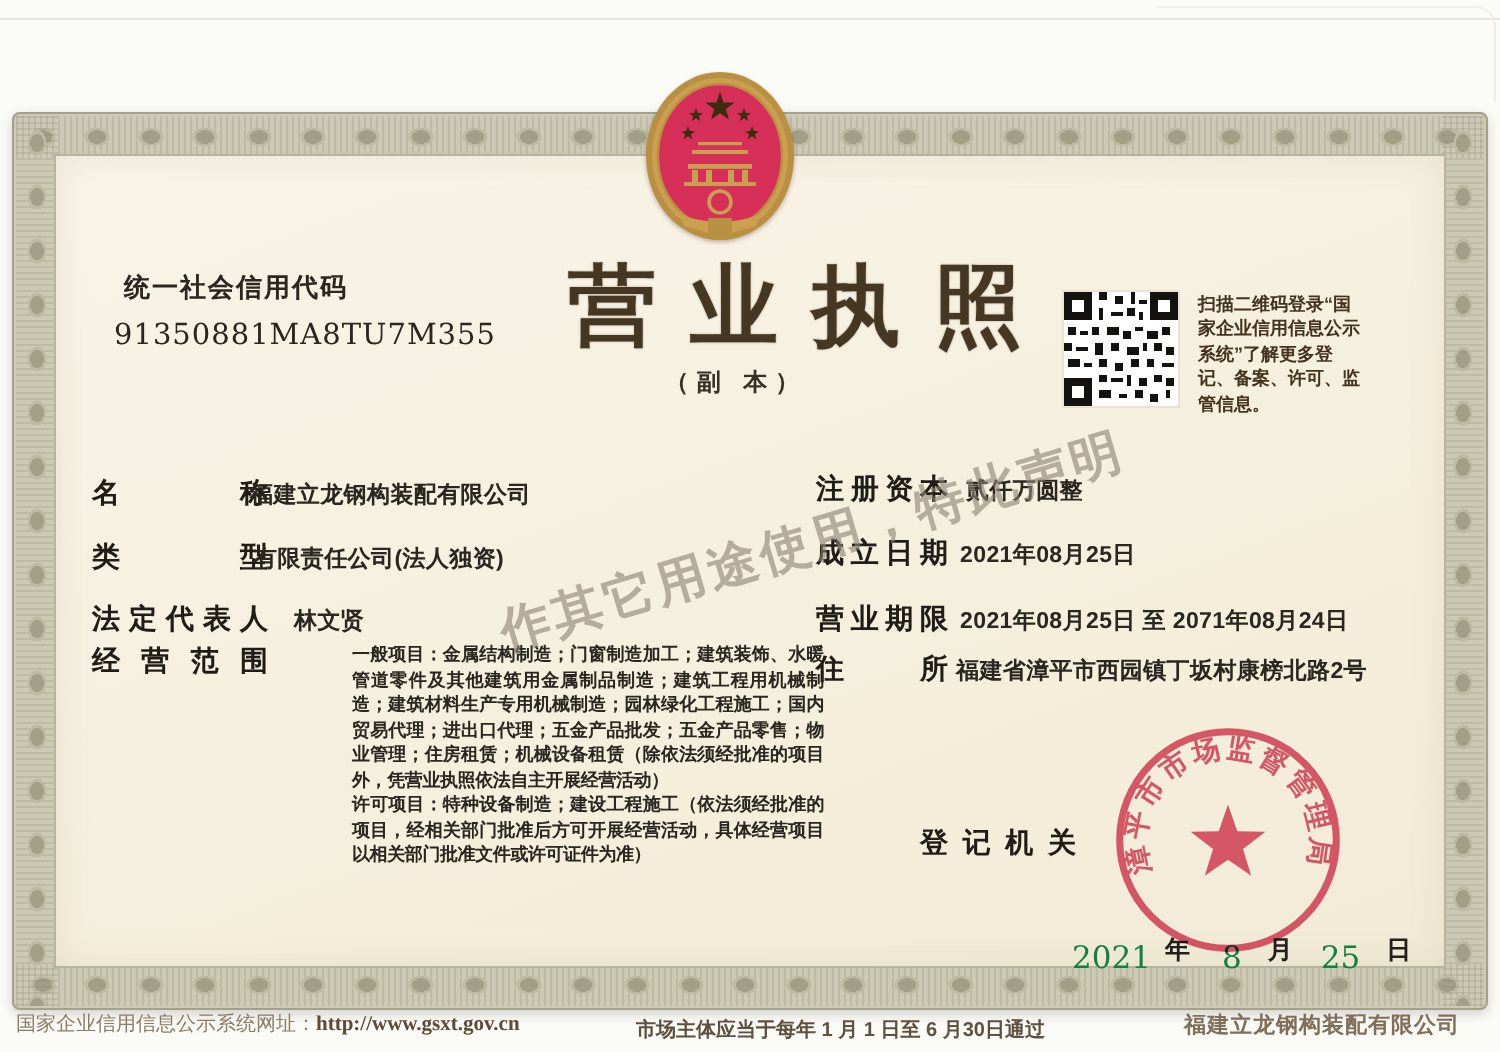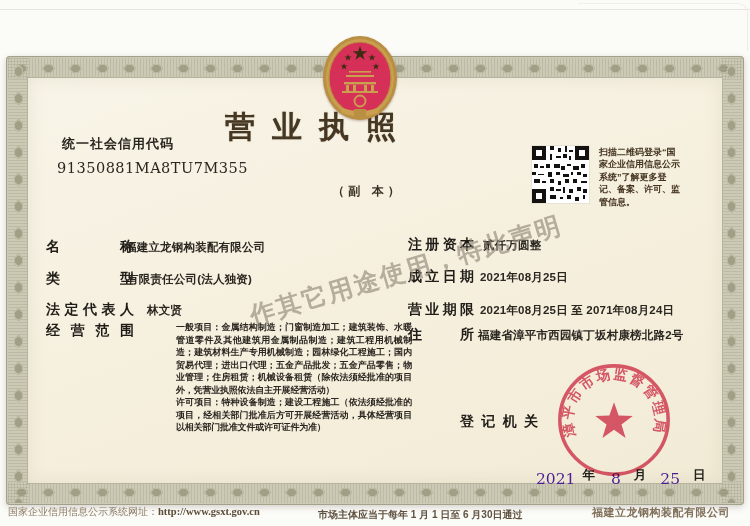--- a/index.html
+++ b/index.html
@@ -48,22 +48,22 @@
 
   
   .emblem { position:absolute; left:319px; top:35px; width:82px; height:86px; z-index:5;
     filter:drop-shadow(0 1px 1px rgba(80,40,40,.35)); }
 
   
   .credit-label { position:absolute; left:62px; top:135px; font-size:13px; font-weight:700;
     letter-spacing:1px; color:#2b2620; }
   .credit-code { position:absolute; left:57px; top:160px; font-size:14.5px;
     font-family:"DejaVu Serif", serif; letter-spacing:.5px; color:#2b2620; }
-  .title { position:absolute; left:208px; top:107px; width:320px; text-align:left;
-    font-size:30px; font-weight:700; letter-spacing:17px; text-indent:17px;
+  .title { position:absolute; left:208px; top:124px; width:320px; text-align:right;
+    font-size:44px; font-weight:700; letter-spacing:17px; text-indent:17px;
     color:#463723; text-shadow:0 0 1px rgba(70,55,35,.5); }
   .subtitle { position:absolute; left:208px; top:183px; width:320px; text-align:center;
     font-size:12px; font-weight:700; letter-spacing:4px; color:#383025; }
   .qr { position:absolute; left:532px; top:146px; width:57px; height:57px; background:#fff;
     box-shadow:0 0 0 1px rgba(0,0,0,.05); }
   .qr-caption { position:absolute; left:599px; top:146px; width:83px;
     font-size:9px; line-height:12.4px; font-weight:700; color:#43331f; }
 
   
   .flabel { position:absolute; font-size:14px; font-weight:700; color:#201d18;
@@ -71,21 +71,21 @@
   .flabel.lft { left:46px; width:88px; }
   .flabel.rgt { left:408px; width:66px;font-family:Liberation Serif, serif; }
   .fvalue { position:absolute; font-size:11.5px; font-weight:600; color:#2a2620; letter-spacing:.2px; }
   .scope-value { font-size:9px; line-height:12.5px; letter-spacing:-.2px; width:236px;
     white-space:pre-wrap; text-align:justify; font-weight:600;margin-left:20px; }
   .registrar { top:413px; left:460px; width:78px; }
 
   
   .issue-date { position:absolute; left:536px; top:470px; width:158px; display:flex;
     align-items:flex-end; }
-  .issue-date .num { font-family:"DejaVu Serif", serif; font-size:15.5px; color:#4c1d95; }
+  .issue-date .num { font-family:"DejaVu Serif", serif; font-size:15.5px; color:#15803d; }
   .issue-date .unit { font-size:12.5px; font-weight:700; color:#22201c;
     transform:translateY(-4px); }
   .issue-date .g1 { margin-left:7px; } .issue-date .g2 { margin-left:16px; }
   .issue-date .g3 { margin-left:13px; } .issue-date .g4 { margin-left:14px; }
   .issue-date .g5 { margin-left:13px; }
 
   
   .stamp { position:absolute; left:550px; top:357px; width:128px; height:128px;
     opacity:.88; mix-blend-mode:multiply; z-index:6; }
   .watermark { position:absolute; left:238px; top:254px; width:336px; text-align:center;

